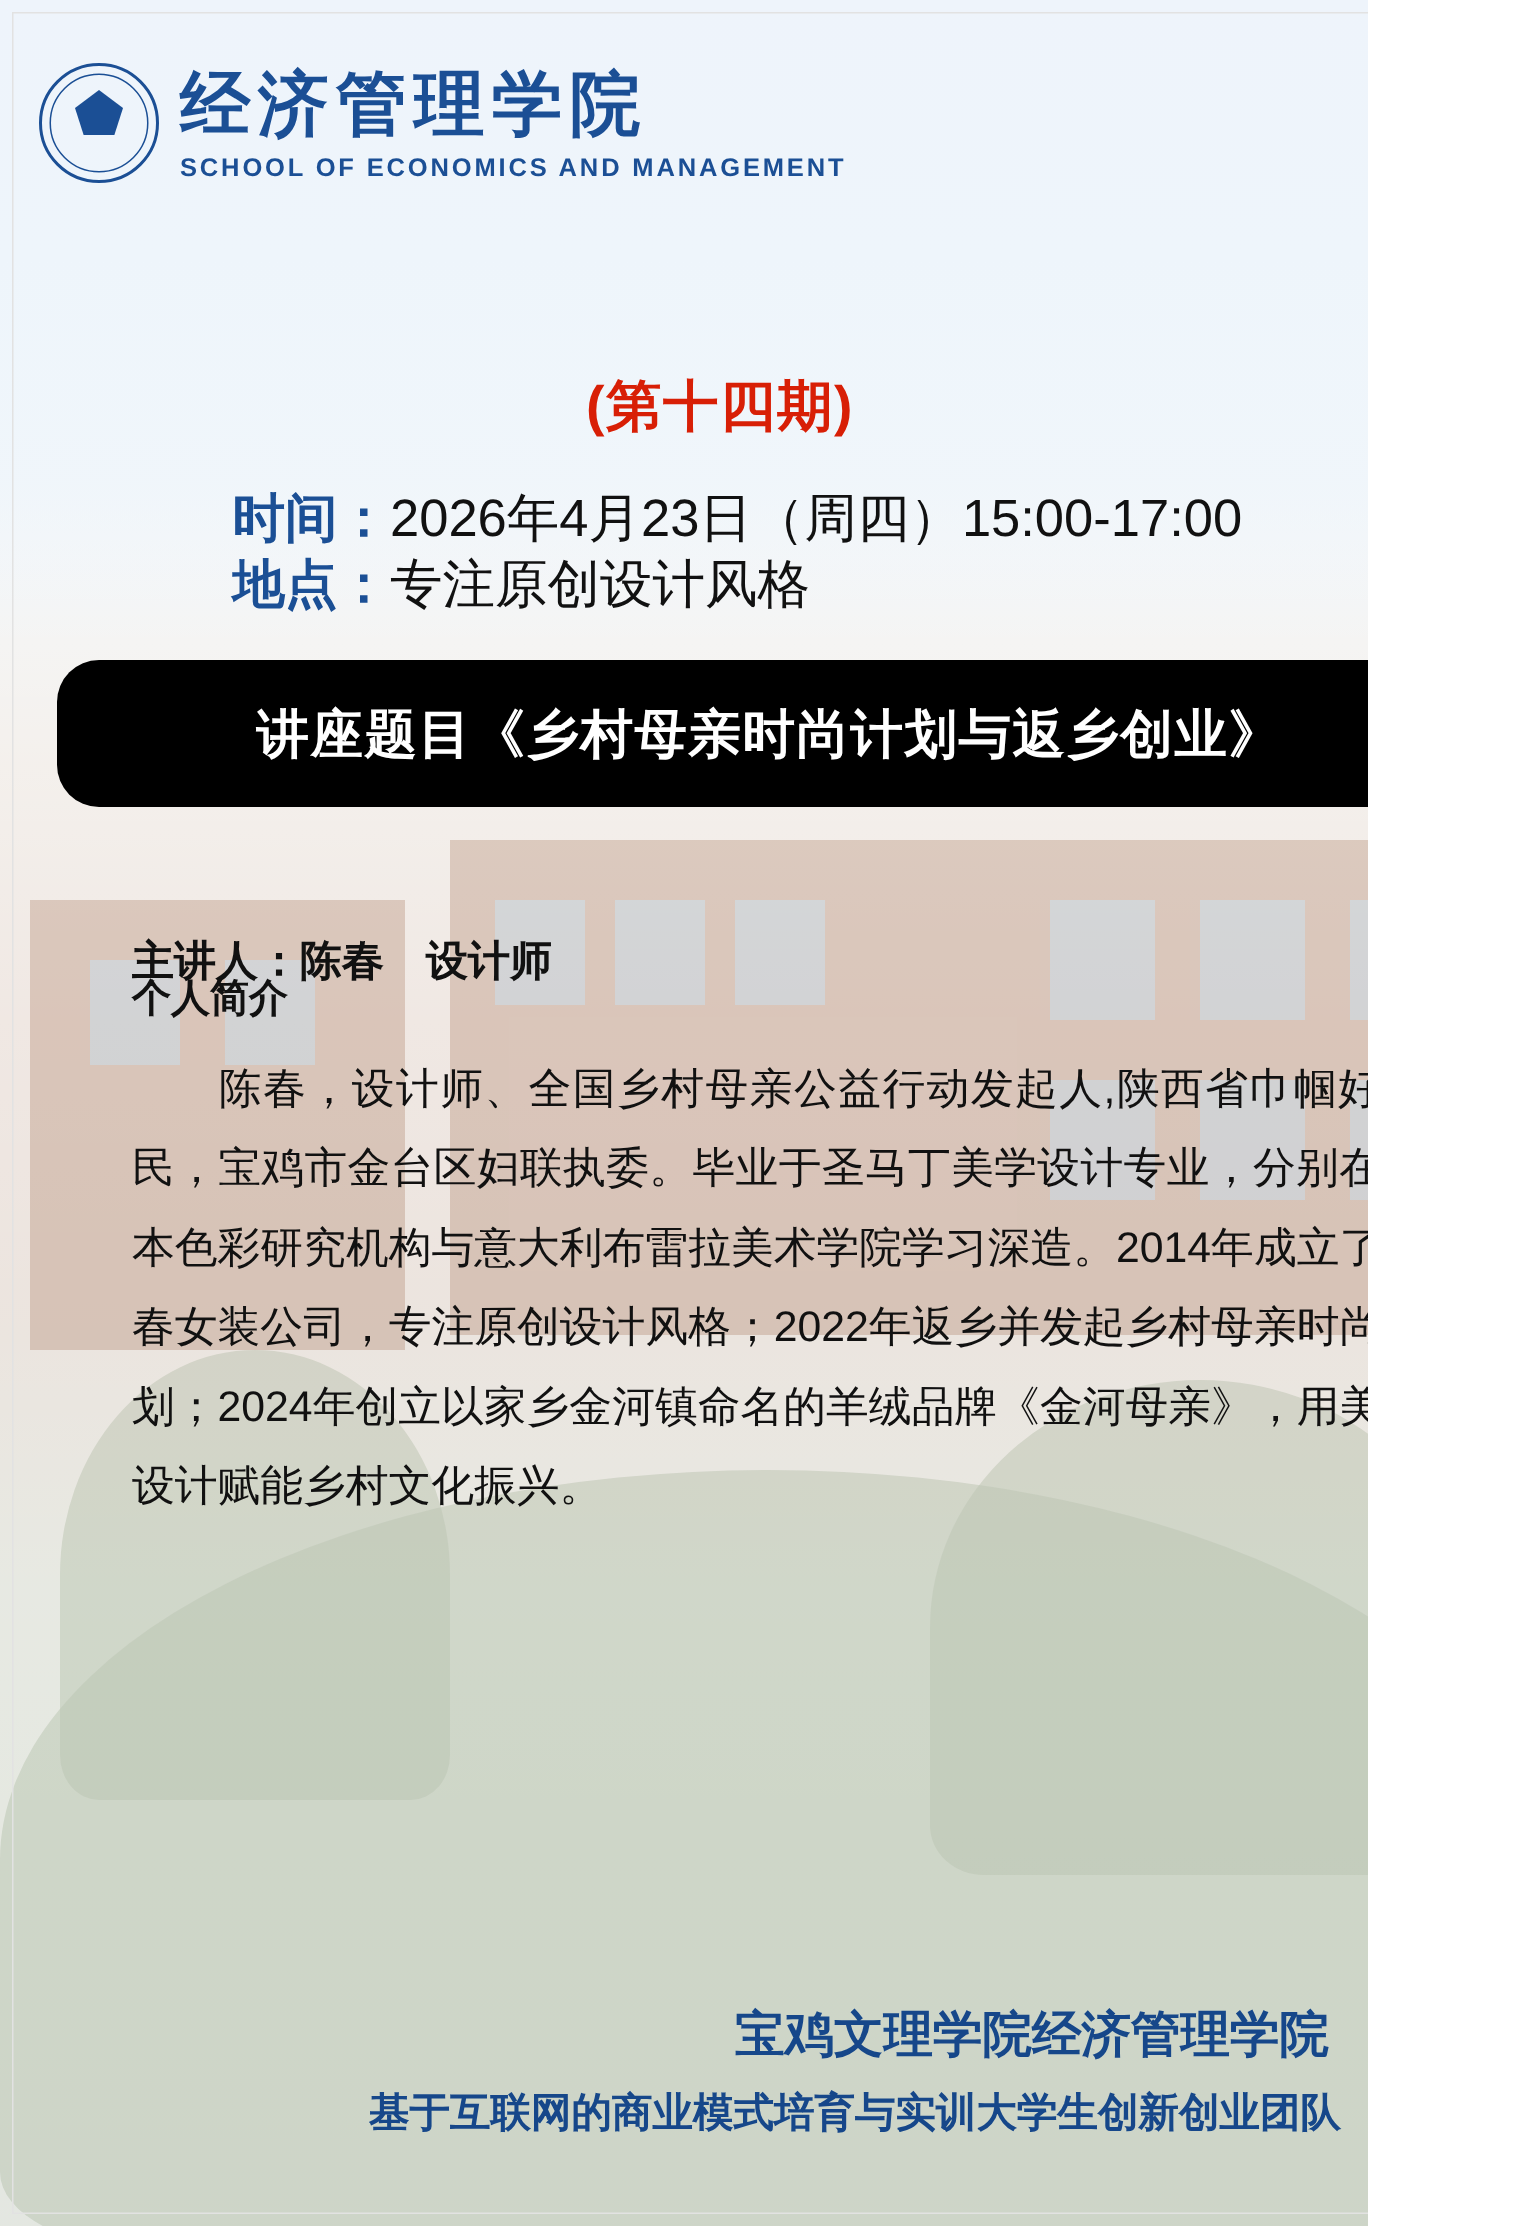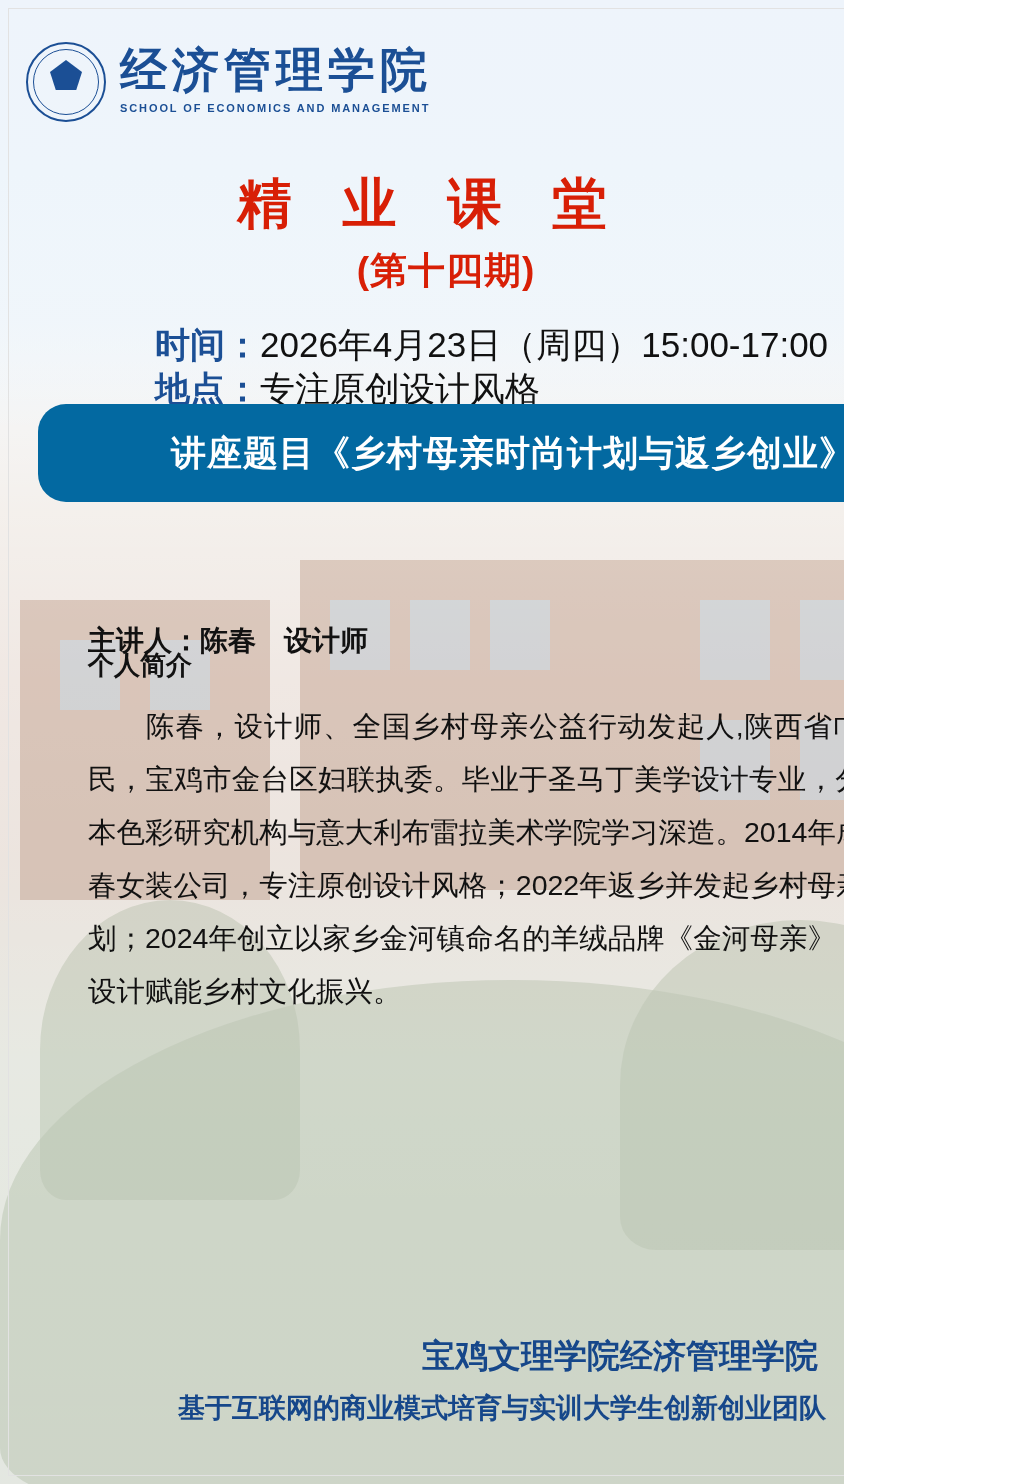--- a/index.html
+++ b/index.html
@@ -5,21 +5,21 @@
   html, body {
     margin: 0;
     padding: 0;
     background: #ffffff;
   }
   body {
     font-family: "Liberation Sans", "DejaVu Sans", sans-serif;
   }
   .poster {
     position: relative;
-    width: 844px;
+    width: 912px;
     height: 1484px;
     overflow: hidden;
     background: #ffffff;
     box-sizing: border-box;
   }
 
   
   .bg-photo {
     position: absolute;
     left: 0; top: 0;
@@ -121,21 +121,21 @@
   .logo-cn {
     font-family: "Liberation Serif", "DejaVu Serif", serif;
     font-weight: bold;
     font-size: 47px;
     letter-spacing: 5px;
     color: #1b4f95;
     line-height: 1.12;
     white-space: nowrap;
   }
   .logo-en {
-    font-size: 11px;
+    font-size: 17px;
     letter-spacing: 1.9px;
     color: #1b4f95;
     font-weight: bold;
     margin-top: 5px;
     white-space: nowrap;
   }
 
   
   .main-title {
     position: absolute;
@@ -173,24 +173,24 @@
     color: #1b4f95;
     font-weight: bold;
   }
   .info-time { top: 322px; }
   .info-place { top: 366px; }
 
   
   .topic-bar {
     position: absolute;
     left: 38px;
-    top: 404px;
+    top: 440px;
     width: 950px;
     height: 98px;
-    background: #0369a1;
+    background: #000000;
     border-radius: 28px;
     display: flex;
     align-items: center;
     justify-content: center;
     box-sizing: border-box;
   }
   .topic-text {
     color: #ffffff;
     font-weight: bold;
     font-size: 35px;
@@ -281,21 +281,20 @@
   <div class="logo-row">
     <div class="logo-mark">
       <div class="logo-inner"></div>
     </div>
     <div class="logo-text">
       <div class="logo-cn">经济管理学院</div>
       <div class="logo-en">SCHOOL OF ECONOMICS AND MANAGEMENT</div>
     </div>
   </div>
 
-  <div class="main-title">精 业 课 堂</div>
   <div class="sub-title">(第十四期)</div>
 
   <div class="info-line info-time">
     <span class="lbl">时间：</span><span>2026年4月23日（周四）15:00-17:00</span>
   </div>
   <div class="info-line info-place">
     <span class="lbl">地点：</span><span>专注原创设计风格</span>
   </div>
 
   <div class="topic-bar">

